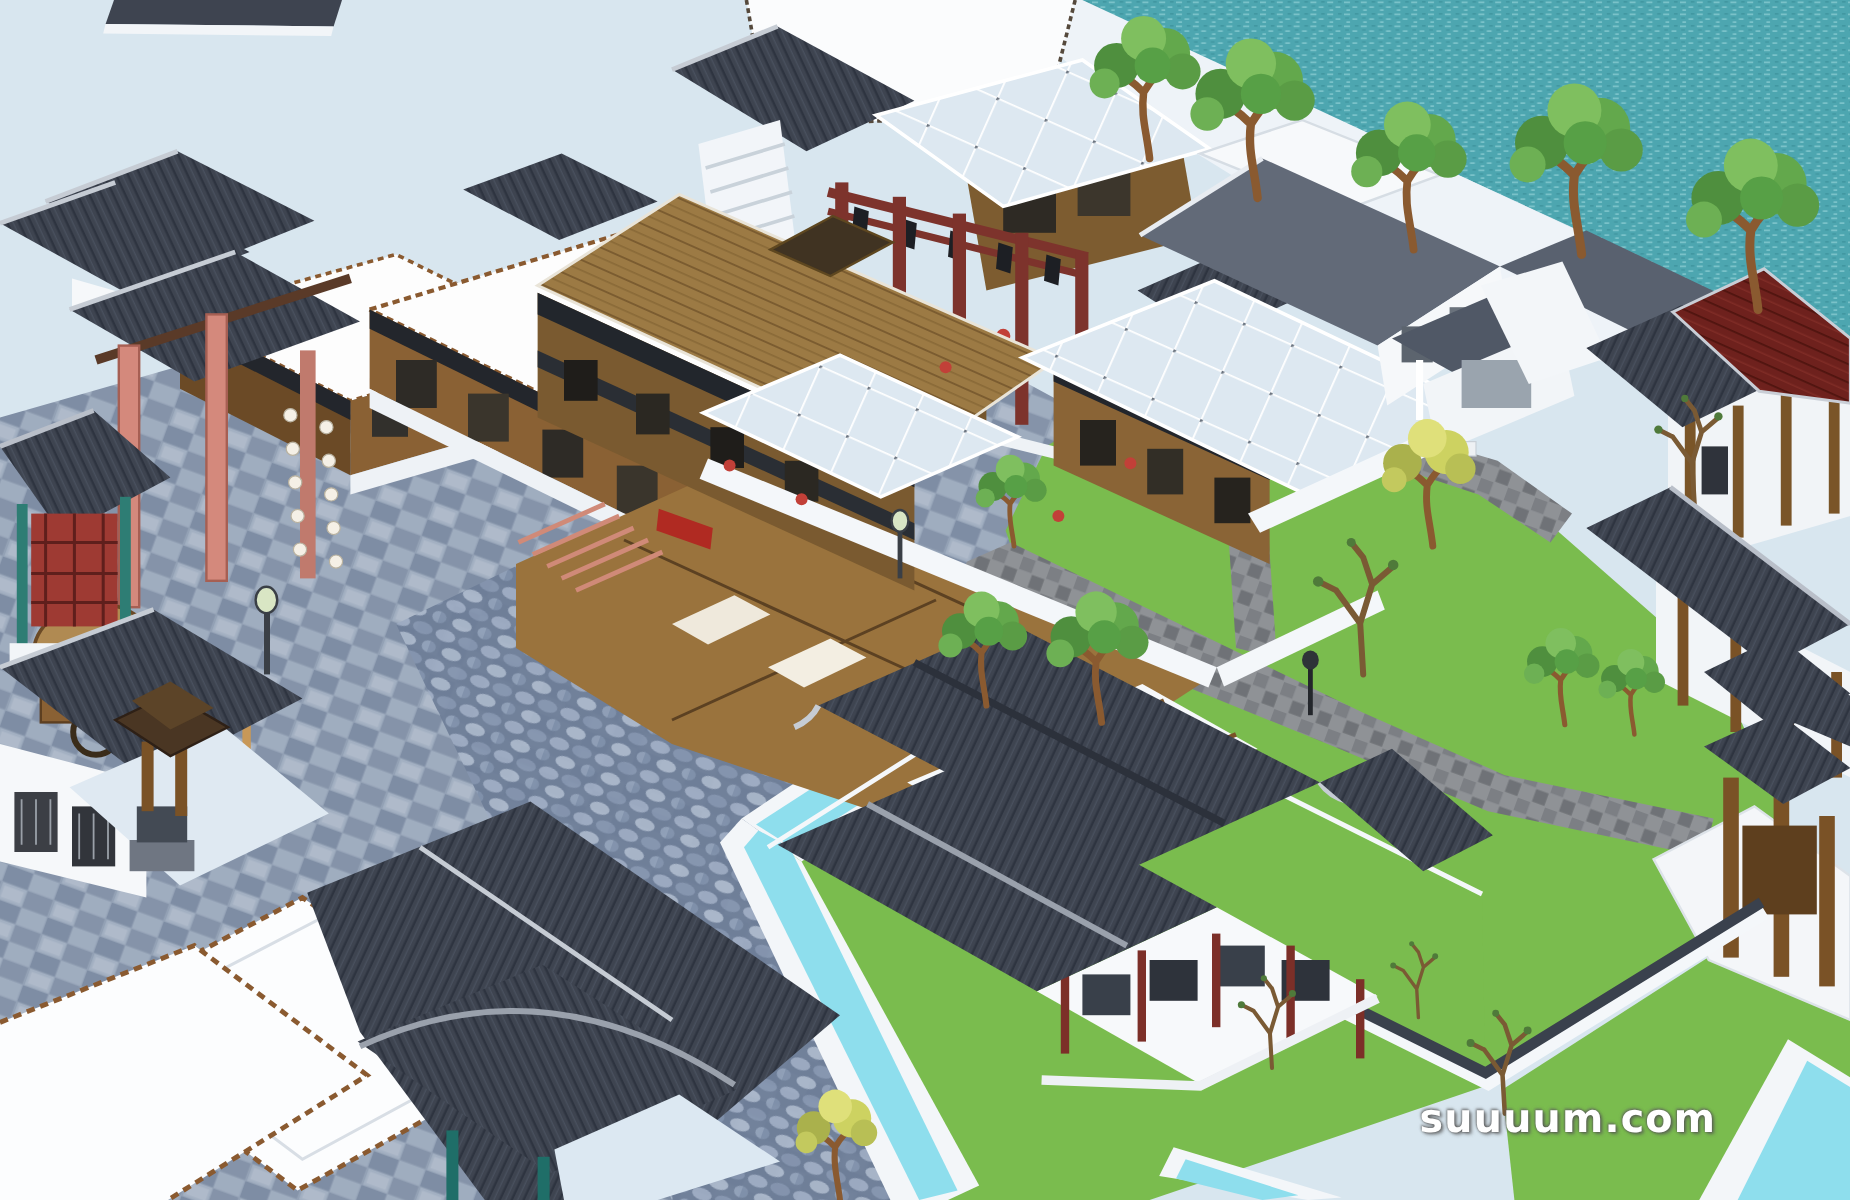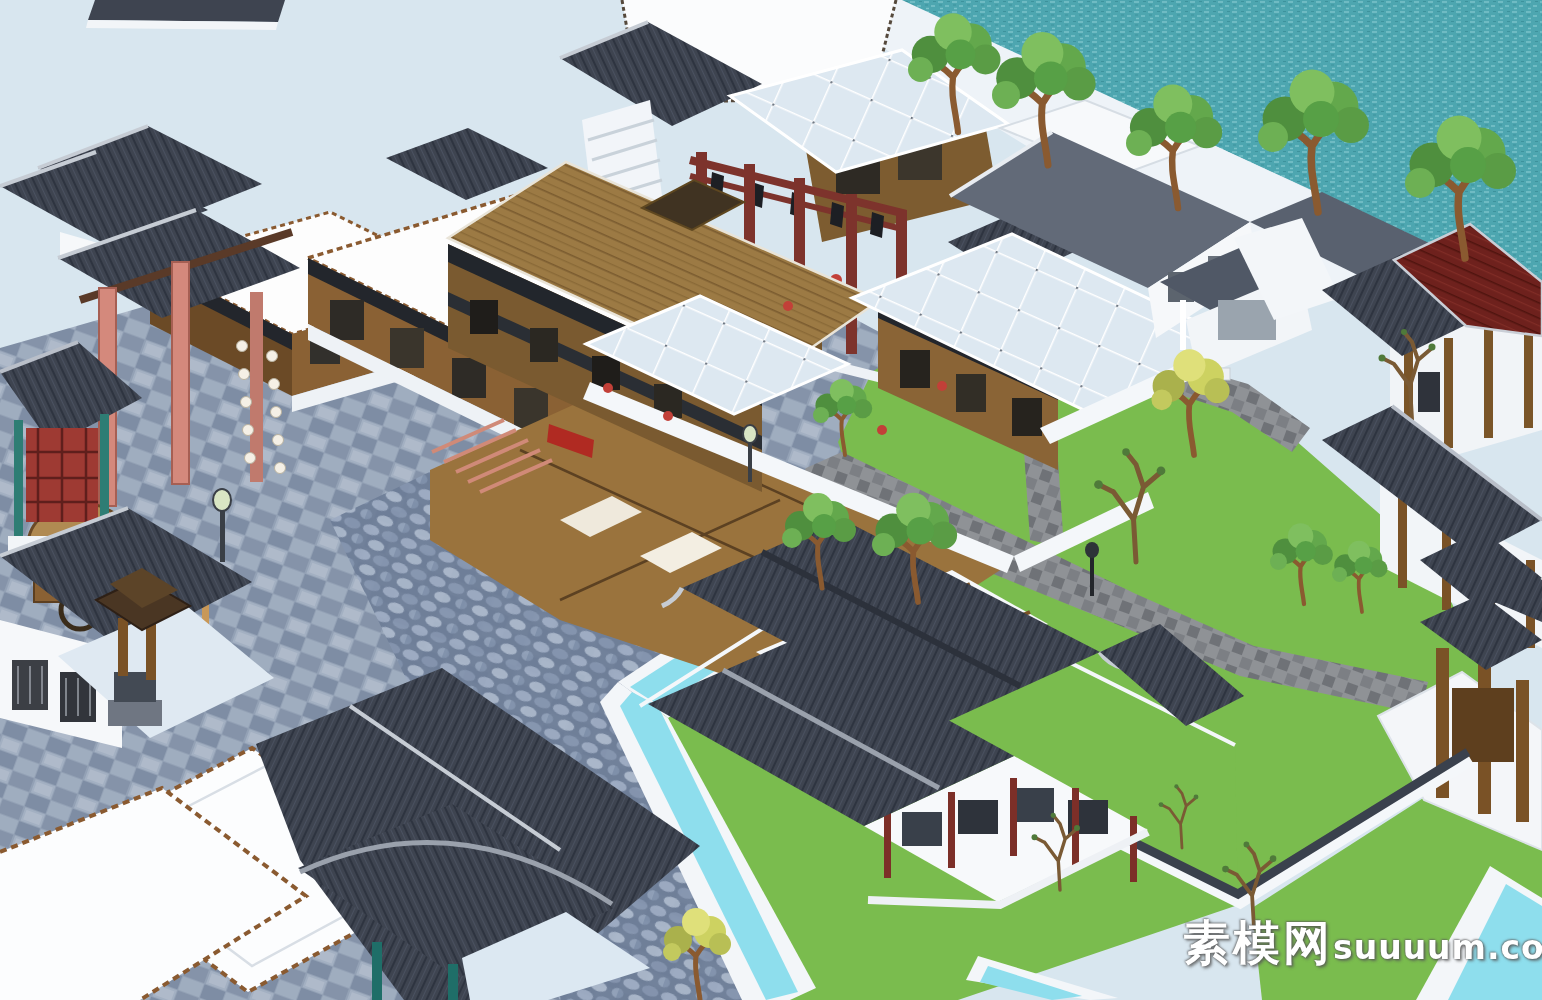--- a/index.html
+++ b/index.html
@@ -447,16 +447,15 @@
   <use href="#tgreen" transform="translate(1304,604) scale(0.85)"></use>
   <use href="#tgreen" transform="translate(1362,612) scale(0.75)"></use>
   <use href="#tbare" transform="translate(1254,928) scale(0.95)"></use>
   <use href="#tbare" transform="translate(1060,890) scale(0.85)"></use>
   <use href="#tbare" transform="translate(1182,848) scale(0.7)"></use>
   <use href="#tyellow" transform="translate(700,1000) scale(1.0)"></use>
 </g>
 </svg>
 
 <div class="watermark">
-  <span class="wm-cn">素模网</span>
       <span class="wm-en">suuuum.com</span>
 </div>
 </div>
 
 </body></html>

